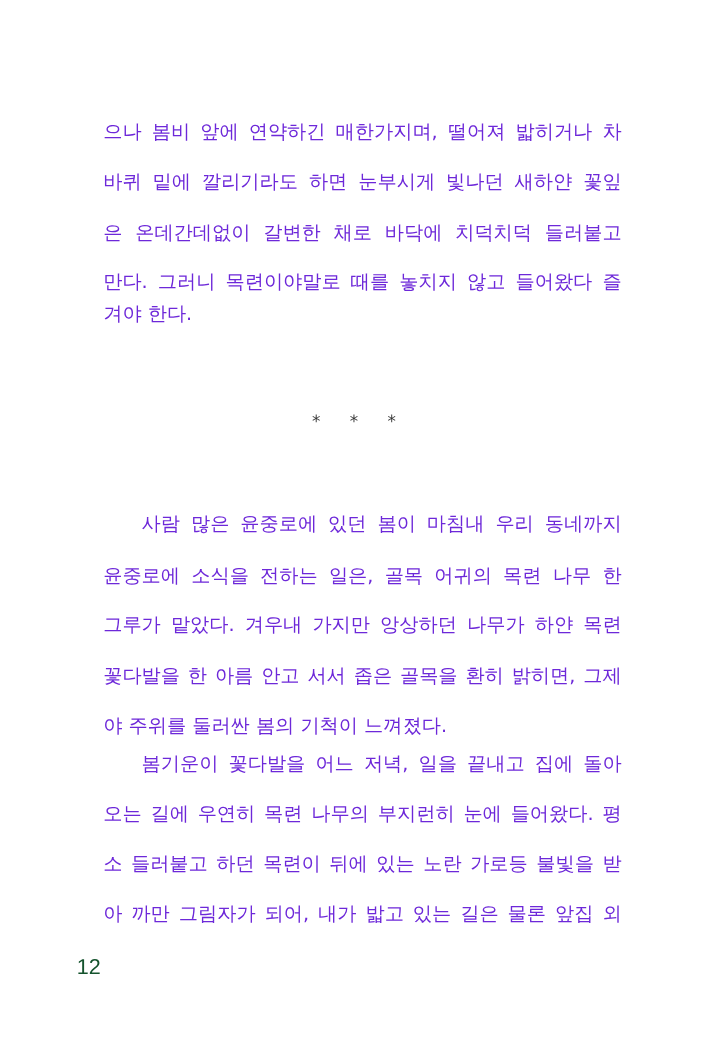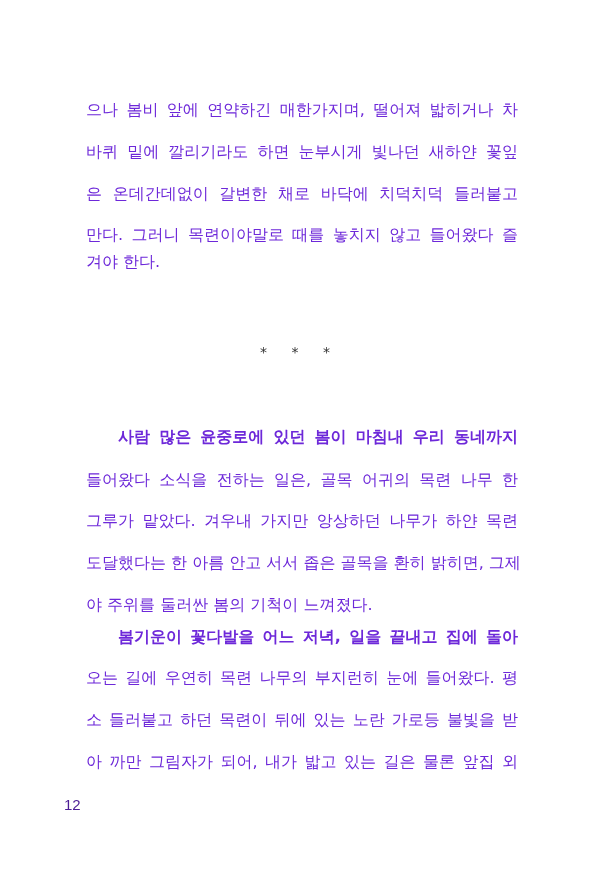--- a/index.html
+++ b/index.html
@@ -11,52 +11,52 @@
       width: 432px;
       font-family: "DejaVu Sans", sans-serif;
       font-size: 16px;
       color: #6d28d9;
       white-space: nowrap;
       text-align: justify;
       text-align-last: justify;
       line-height: 20px;
     }
     .line.last { text-align-last: left; }
-    .line.indent { padding-left: 32px; width: 400px; font-weight: bold; }
+    .line.indent { padding-left: 32px; width: 400px; }
     .sep {
       position: absolute; left: 0; width: 600px; top: 344px;
       text-align: center;
       font-family: "DejaVu Sans", sans-serif;
       font-size: 14px; color: #333; letter-spacing: 10px;
     }
     .pagenum {
       position: absolute; left: 64px; top: 796px;
       font-family: "Liberation Sans", sans-serif;
-      font-size: 15px; color: #4c1d95;
+      font-size: 18px; color: #14532d;
     }
   </style>
 </head>
 <body>
 
 <div class="page">
   <div>
     <div class="line" style="top:100px">으나 봄비 앞에 연약하긴 매한가지며, 떨어져 밟히거나 차</div>
     <div class="line" style="top:142px">바퀴 밑에 깔리기라도 하면 눈부시게 빛나던 새하얀 꽃잎</div>
     <div class="line" style="top:184px">은 온데간데없이 갈변한 채로 바닥에 치덕치덕 들러붙고</div>
     <div class="line" style="top:225px">만다. 그러니 목련이야말로 때를 놓치지 않고 들어왔다 즐</div>
     <div class="line last" style="top:252px">겨야 한다.</div>
   </div>
 
   <div class="sep">* * *</div>
 
   <div>
     <div class="line indent" style="top:427px">사람 많은 윤중로에 있던 봄이 마침내 우리 동네까지</div>
-    <div class="line" style="top:470px">들어왔다 소식을 전하는 일은, 골목 어귀의 목련 나무 한</div>
+    <div class="line" style="top:470px">윤중로에 소식을 전하는 일은, 골목 어귀의 목련 나무 한</div>
     <div class="line" style="top:511px">그루가 맡았다. 겨우내 가지만 앙상하던 나무가 하얀 목련</div>
-    <div class="line" style="top:553px">도달했다는 한 아름 안고 서서 좁은 골목을 환히 밝히면, 그제</div>
+    <div class="line" style="top:553px">꽃다발을 한 아름 안고 서서 좁은 골목을 환히 밝히면, 그제</div>
     <div class="line last" style="top:595px">야 주위를 둘러싼 봄의 기척이 느껴졌다.</div>
   </div>
 
   <div>
     <div class="line indent" style="top:627px">봄기운이 꽃다발을 어느 저녁, 일을 끝내고 집에 돌아</div>
     <div class="line" style="top:668px">오는 길에 우연히 목련 나무의 부지런히 눈에 들어왔다. 평</div>
     <div class="line" style="top:710px">소 들러붙고 하던 목련이 뒤에 있는 노란 가로등 불빛을 받</div>
     <div class="line" style="top:752px">아 까만 그림자가 되어, 내가 밟고 있는 길은 물론 앞집 외</div>
   </div>
 

